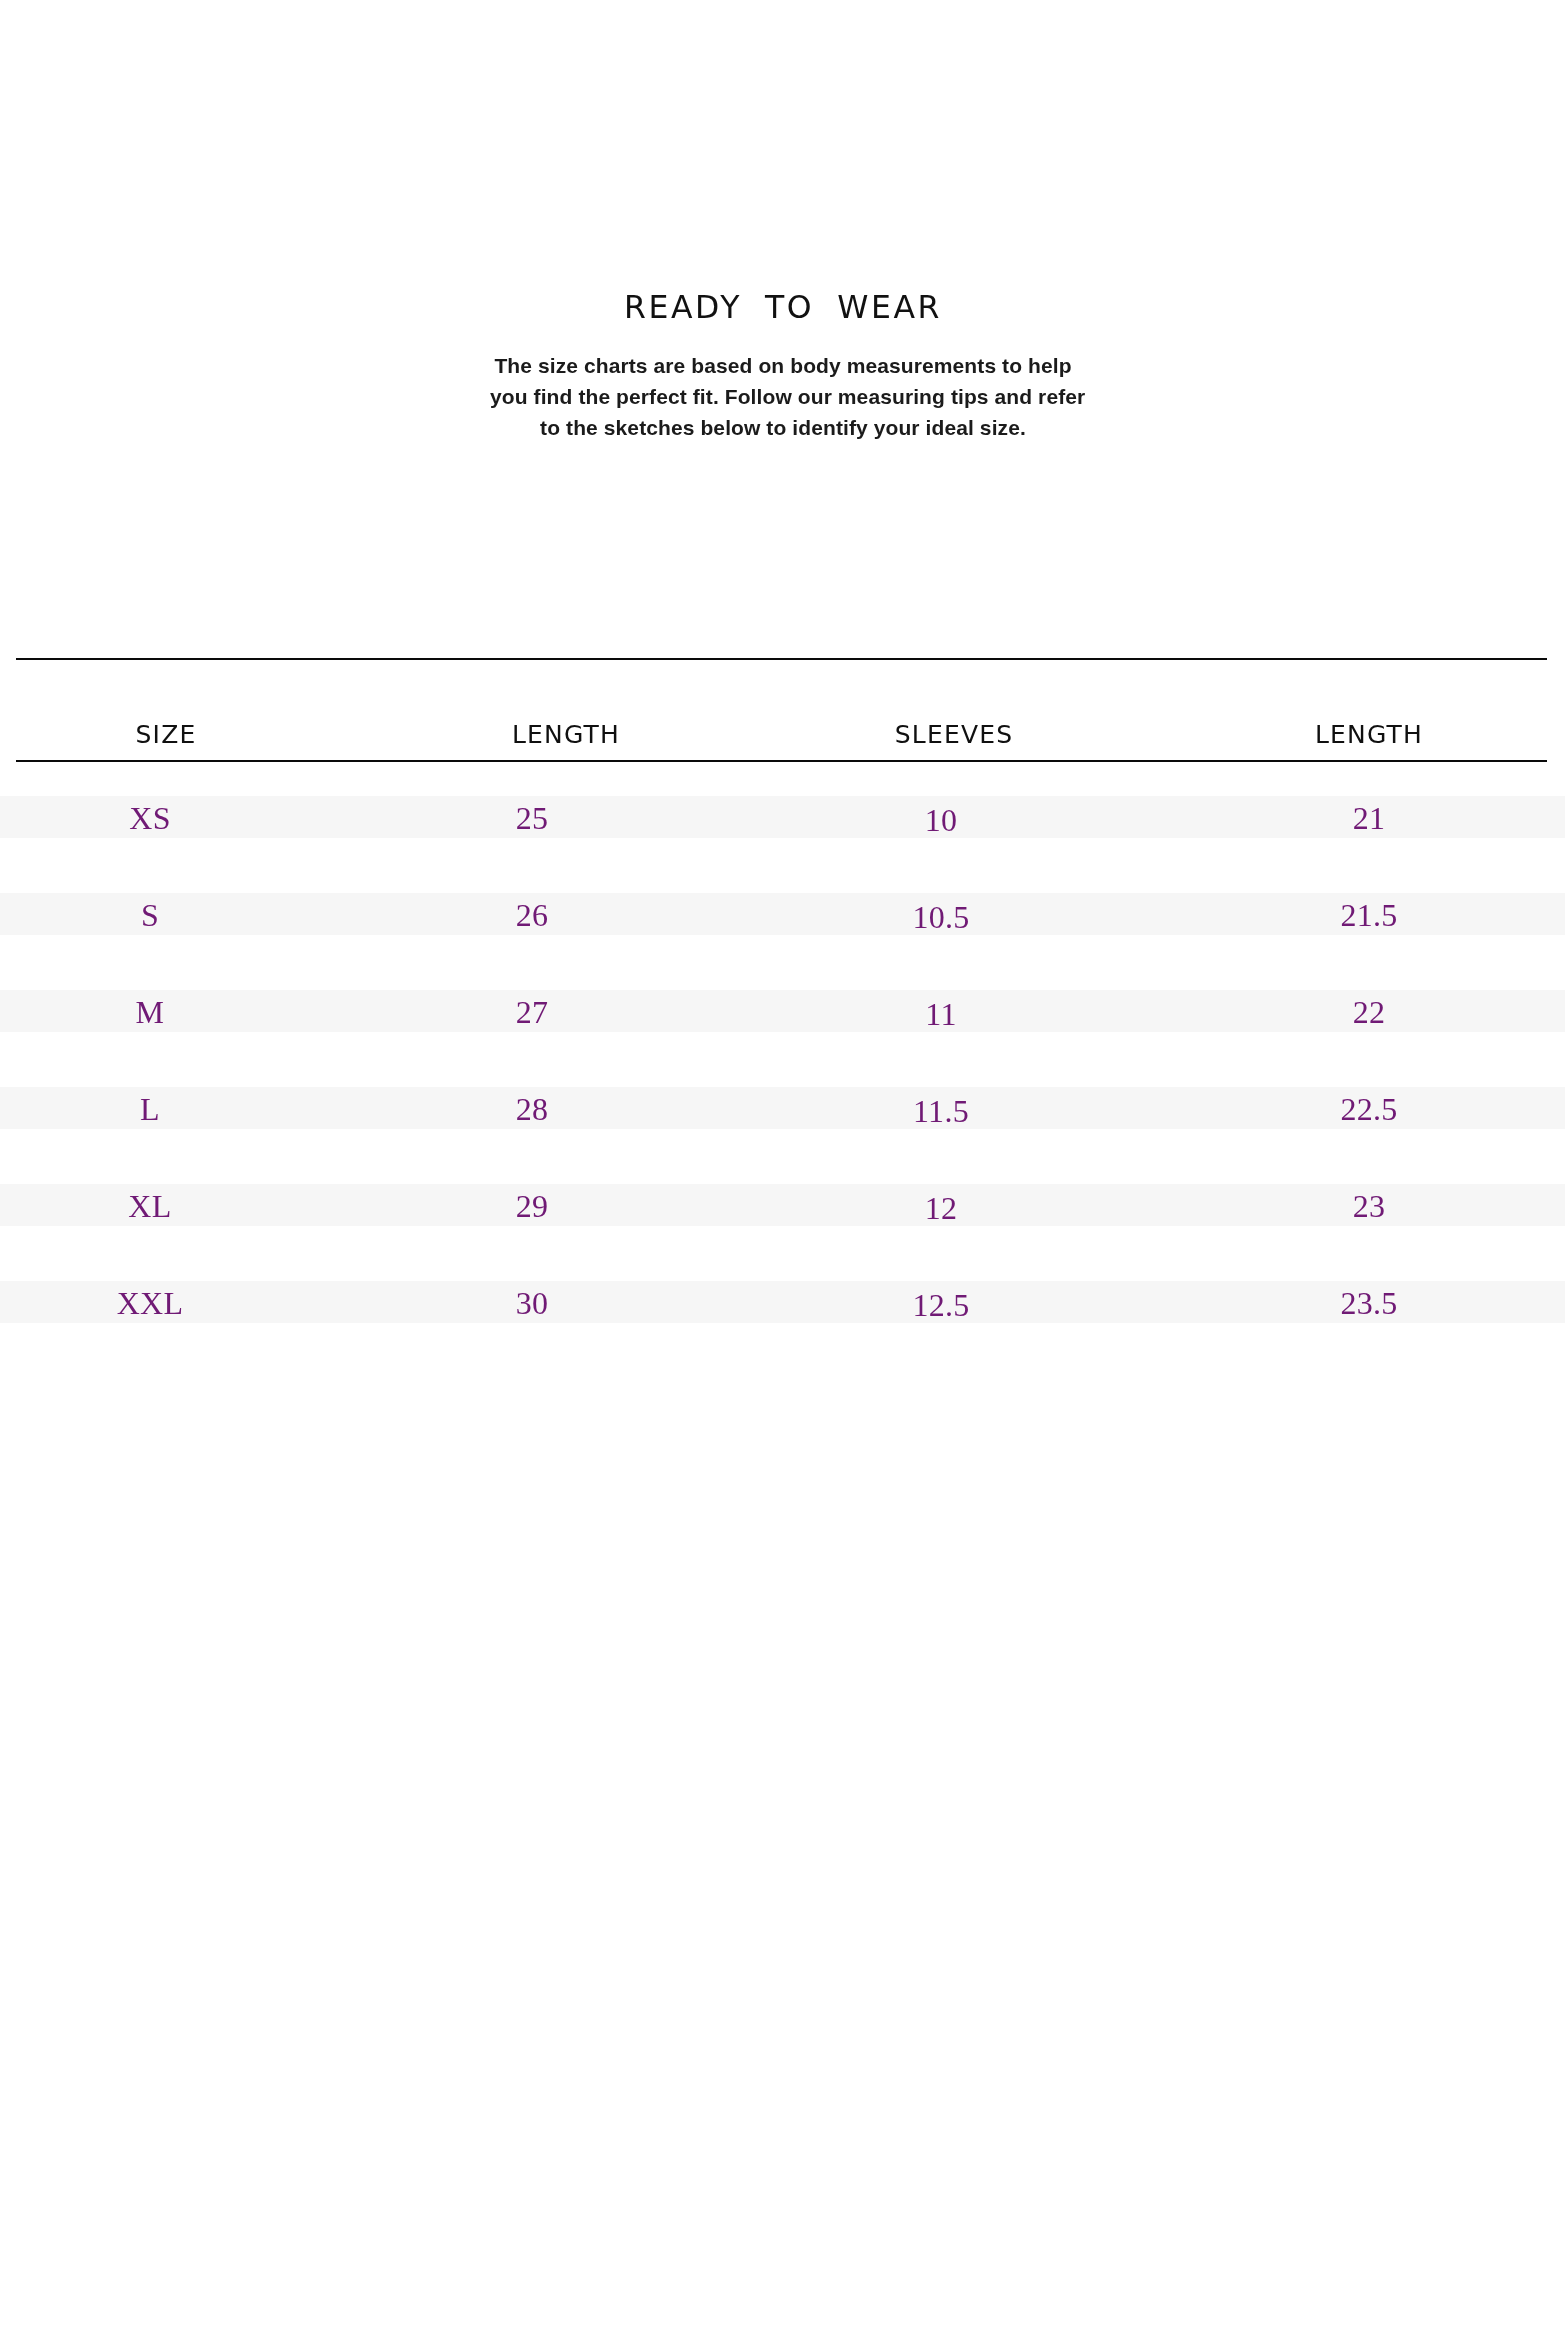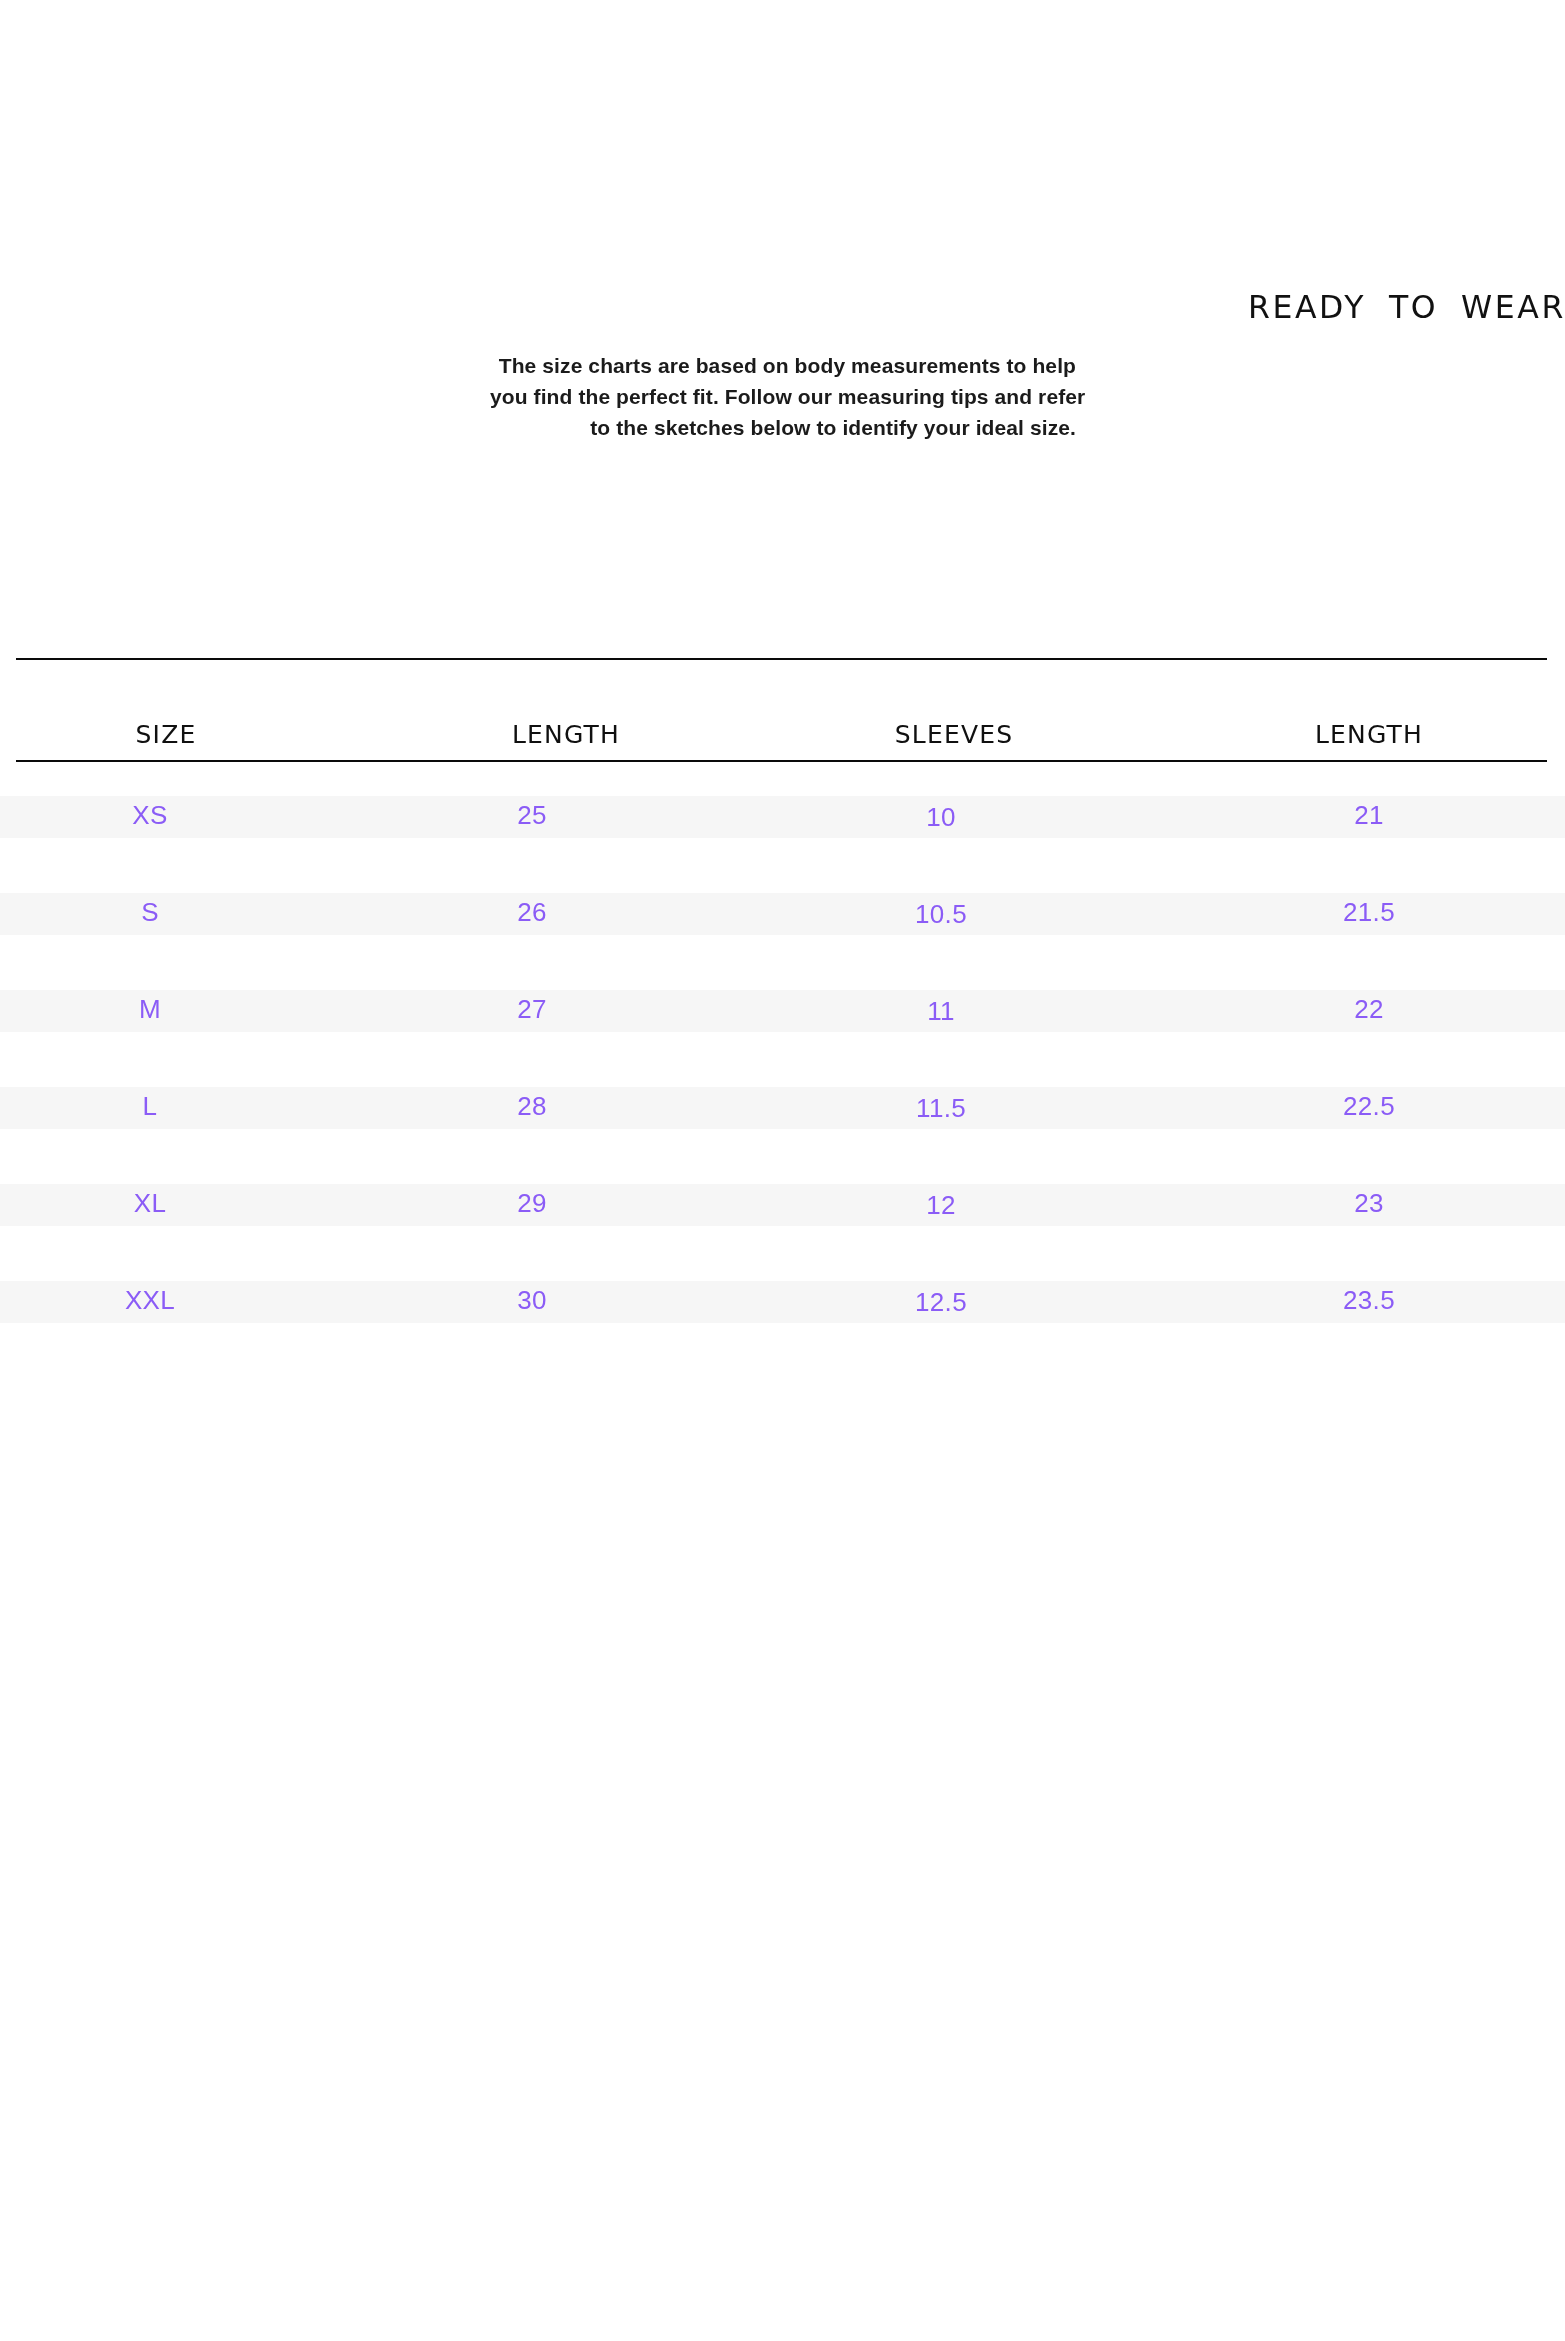--- a/index.html
+++ b/index.html
@@ -23,21 +23,21 @@
     inset: 0;
     background: #ffffff;
   }
 
   
   .intro {
     position: absolute;
     left: 0;
     right: 0;
     top: 291px;
-    text-align: right;
+    text-align: center;
   }
 
   .doc-title {
     font-size: 31.5px;
     line-height: 1.05;
     font-weight: 400;
     letter-spacing: 2.6px;
     word-spacing: 10.3px;
     color: #111111;
     margin: 0 0 26px 0;
@@ -119,25 +119,25 @@
     font-family: "DejaVu Sans", sans-serif;
   }
   
   .head-cell.col-size    { left: 150px; }
   .head-cell.col-length  { left: 550px; }
   .head-cell.col-sleeves { left: 938px; }
   .head-cell.col-chest   { left: 1353px; }
 
   .data-cell {
     top: 38px;
-    font-size: 26px;
-    font-weight: 400;
-    color: #8b5cf6;
+    font-size: 32px;
+    font-weight: 400;
+    color: #701a75;
     letter-spacing: 0.3px;
-    font-family: Liberation Sans, sans-serif;
+    font-family: Liberation Serif, serif;
   }
   
   .data-cell.col-sleeves { top: 40px; text-align: right; }
   .data-cell.col-chest   { left: 1353px; }
   .data-cell.col-length  { left: 516px; }
   .data-cell.col-size    { left: 134px; }
 </style>
 </head>
 <body>
 

